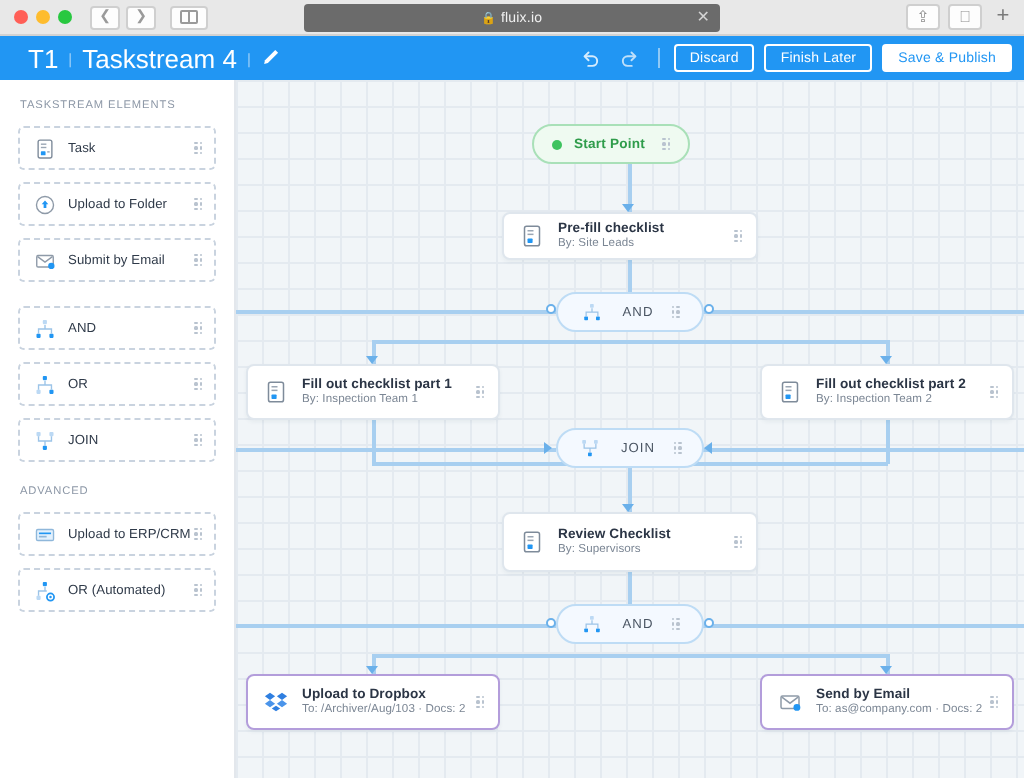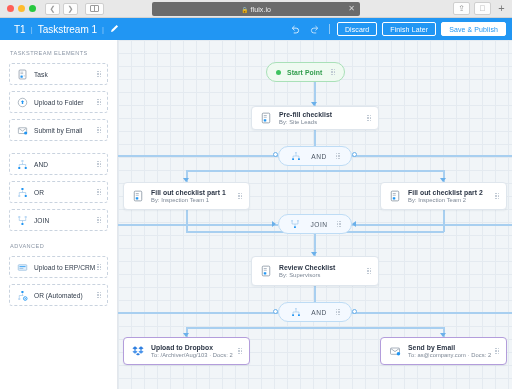--- a/index.html
+++ b/index.html
@@ -72,21 +72,21 @@
     color: #7a7a7a; font-size: 11px; line-height: 1;
   }
 
   
   .toolbar {
     position: absolute; top: 18px; left: 0; width: 512px; height: 22px;
     background: #2196f3;
     display: flex; align-items: center;
   }
   .tb-left { display: flex; align-items: center; gap: 5px; margin-left: 14px; }
-  .tb-left .crumb { color: #ffffff; font-size: 10px; }
+  .tb-left .crumb { color: #ffffff; font-size: 13px; }
   .tb-left .sep { color: #9ccff8; font-size: 7.5px; }
   .pencil-icon { display: flex; align-items: center; }
 
   .tb-right { margin-left: auto; display: flex; align-items: center; gap: 5px; margin-right: 6px; }
   .icon-btn {
     width: 14px; height: 14px; display: flex; align-items: center; justify-content: center;
   }
   .tb-divider { width: 1px; height: 10px; background: #8fc9f6; margin: 0 2px; }
   .tb-btn {
     height: 14px; padding: 0 7px; border-radius: 2px;
@@ -220,21 +220,21 @@
       <div class="chrome-btn">⇪</div>
       <div class="chrome-btn">⎕</div>
       <div class="chrome-plus">+</div>
     </div>
   </div>
 
   <div class="toolbar">
     <div class="tb-left">
       <span class="crumb">T1</span>
       <span class="sep">|</span>
-      <span class="crumb">Taskstream 1</span>
+      <span class="crumb">Taskstream 4</span>
       <span class="sep">|</span>
       <span class="pencil-icon">
         <svg width="10" height="10" viewBox="0 0 16 16">
             <path d="M12.2 1.5l2.3 2.3-8.2 8.2-3 0.7 0.7-3z" fill="#ffffff"></path>
           </svg>
       </span>
     </div>
     <div class="tb-right">
       <span class="icon-btn">
         <svg width="11" height="11" viewBox="0 0 16 16" fill="none">

